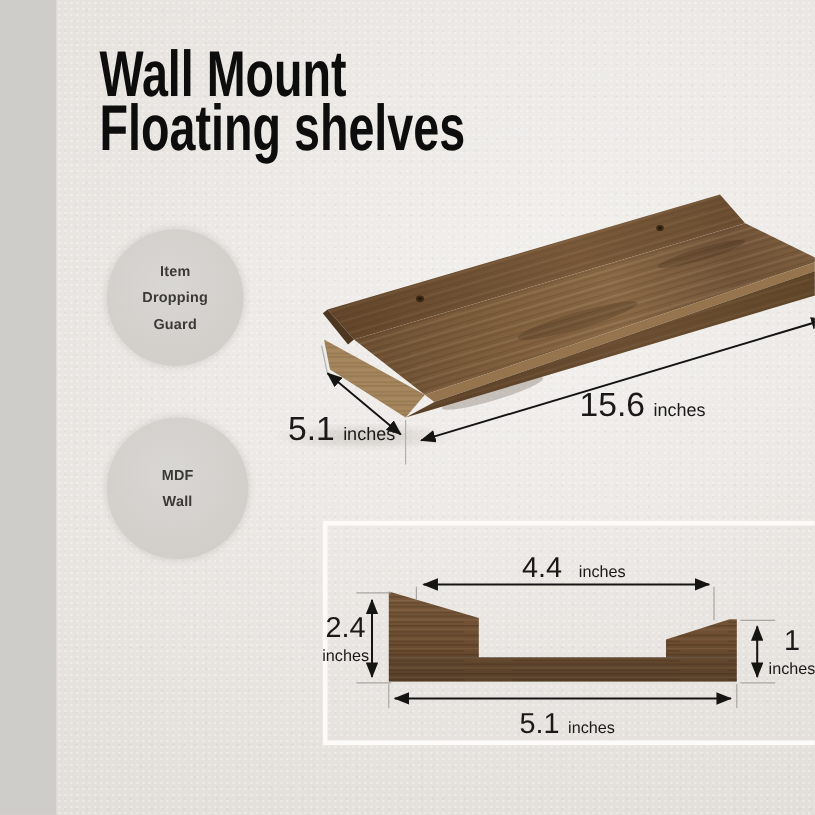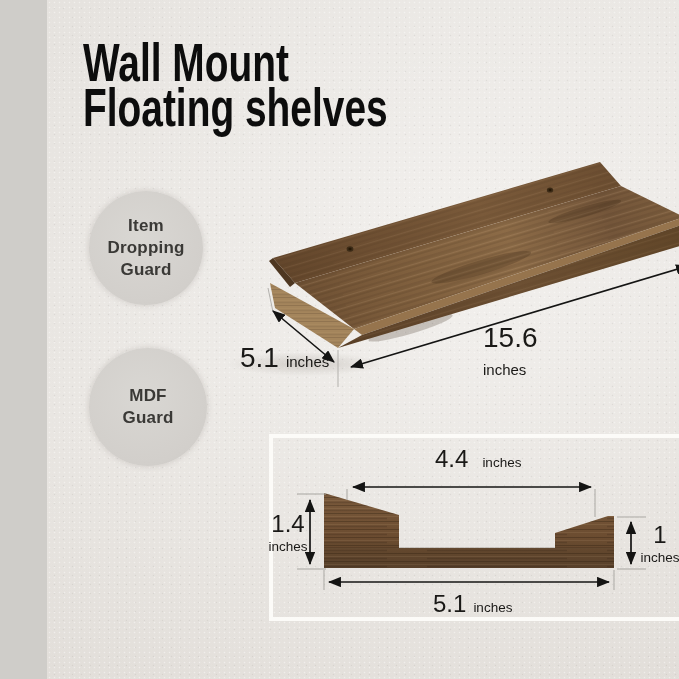--- a/index.html
+++ b/index.html
@@ -29,21 +29,21 @@
   .badge{
     position:absolute;border-radius:50%;
     background:radial-gradient(circle at 45% 40%, #d9d7d3 0%, #d2cfcb 70%, #cdcac6 100%);
     box-shadow:0 0 5px 1px rgba(150,145,138,.25);
     display:flex;align-items:center;justify-content:center;text-align:center;
   }
   .b1{left:42px;top:191px;width:114px;height:114px;}
   .b2{left:42px;top:348px;width:118px;height:118px;}
   .b3{left:40px;top:507px;width:116px;height:116px;}
   .badge-text{
-    font-size:17px;line-height:22px;font-weight:600;color:#3a3936;
+    font-size:12px;line-height:22px;font-weight:600;color:#3a3936;
     white-space:pre-line;letter-spacing:.2px;
   }
   .art{position:absolute;inset:0;width:679px;height:679px;}
   .dim{
     position:absolute;color:#1a1917;display:flex;align-items:baseline;gap:7px;
     white-space:nowrap;
   }
   .dim .val{font-size:28px;}
   .dim .unit{font-size:15px;}
   .dim.small .val{font-size:24px;}
@@ -62,21 +62,21 @@
     <span>Floating shelves</span>
   </h1>
 
   <div class="badge b1">
     <span class="badge-text">Item
 Dropping
 Guard</span>
   </div>
   <div class="badge b2">
     <span class="badge-text">MDF
-Guard</span>
+Wall</span>
   </div>
 
   <svg class="art" viewBox="0 0 679 679" aria-hidden="true">
     <defs>
       <marker id="ah" viewBox="0 0 10 8" refX="9.2" refY="4" markerWidth="13" markerHeight="10.4" orient="auto-start-reverse" markerUnits="userSpaceOnUse">
         <path d="M0,0 L10,4 L0,8 Z" fill="#141413"></path>
       </marker>
       <linearGradient id="gTop" gradientUnits="userSpaceOnUse" x1="250" y1="310" x2="640" y2="195">
         <stop offset="0" stop-color="#6e5033"></stop>
         <stop offset=".3" stop-color="#80603e"></stop>
@@ -195,34 +195,34 @@
       <line x1="263" y1="500" x2="263" y2="564" stroke="#141413" stroke-width="1.7" marker-start="url(#ah)" marker-end="url(#ah)"></line>
     </g>
     <g>
       <line x1="584" y1="522" x2="584" y2="564" stroke="#141413" stroke-width="1.7" marker-start="url(#ah)" marker-end="url(#ah)"></line>
     </g>
     <g>
       <line x1="282" y1="582" x2="562" y2="582" stroke="#141413" stroke-width="1.7" marker-start="url(#ah)" marker-end="url(#ah)"></line>
     </g>
   </svg>
 
-  <div class="dim" style="left:436px;top:322px;flex-direction:column;">
+  <div class="dim" style="left:436px;top:322px;">
     <span class="val">15.6</span>
     <span class="unit">inches</span>
   </div>
   <div class="dim" style="left:193px;top:342px;">
     <span class="val">5.1</span>
     <span class="unit">inches</span>
   </div>
-  <div class="dim small" style="left:388px;top:445px;gap:14px;">
+  <div class="dim small" style="left:388px;top:460px;gap:14px;">
     <span class="val">4.4</span>
     <span class="unit">inches</span>
   </div>
   <div class="dim small stack" style="left:215px;top:510px;width:52px;">
-    <span class="val">1.4</span>
+    <span class="val">2.4</span>
     <span class="unit">inches</span>
   </div>
   <div class="dim small stack" style="left:588px;top:521px;width:50px;">
     <span class="val">1</span>
     <span class="unit">inches</span>
   </div>
   <div class="dim small" style="left:386px;top:590px;">
     <span class="val">5.1</span>
     <span class="unit">inches</span>
   </div>

